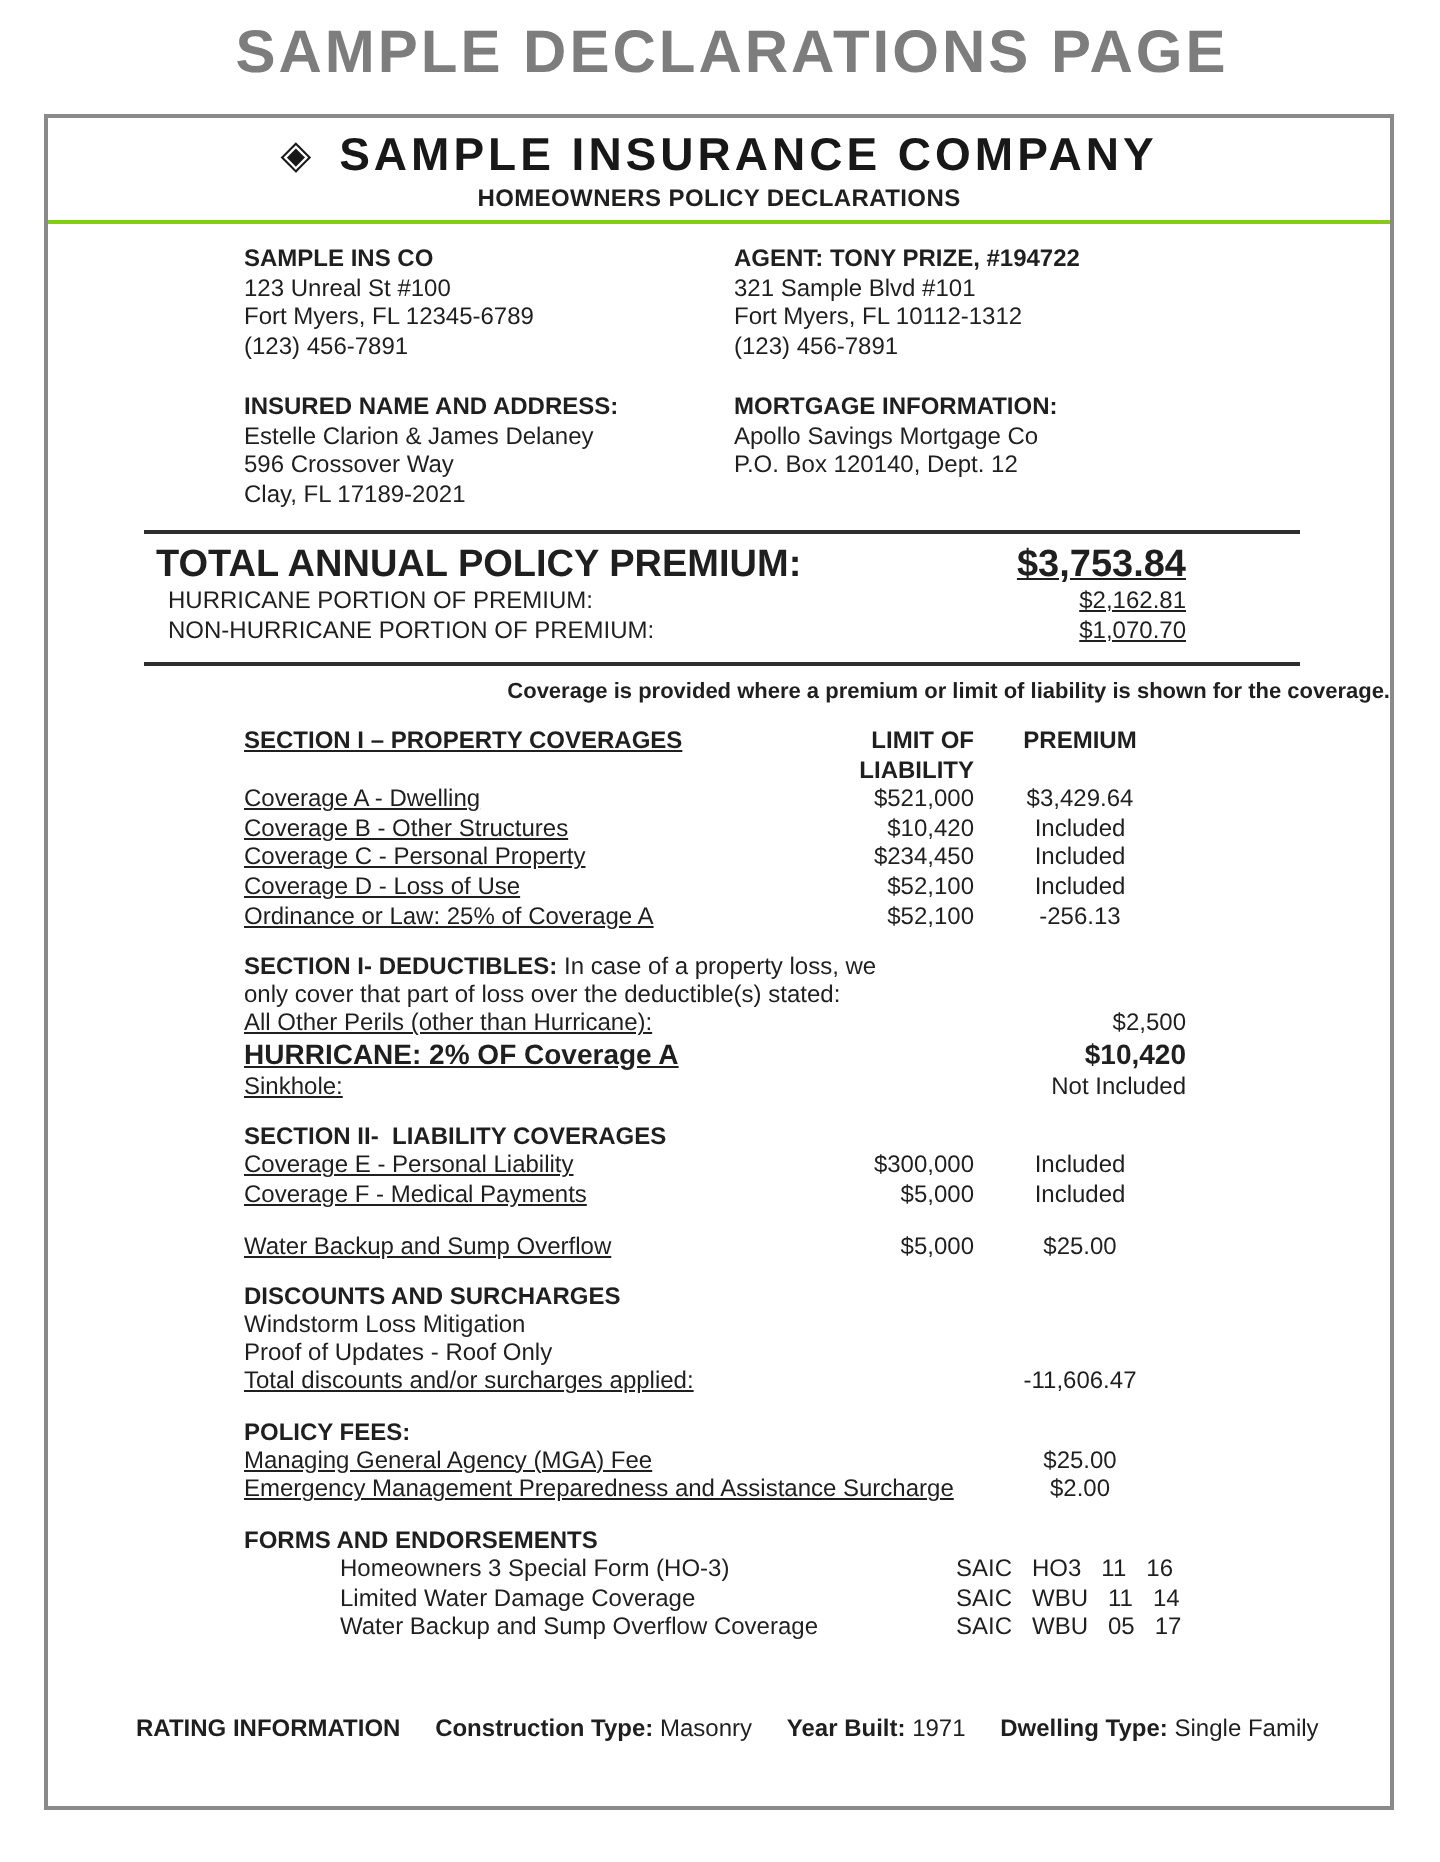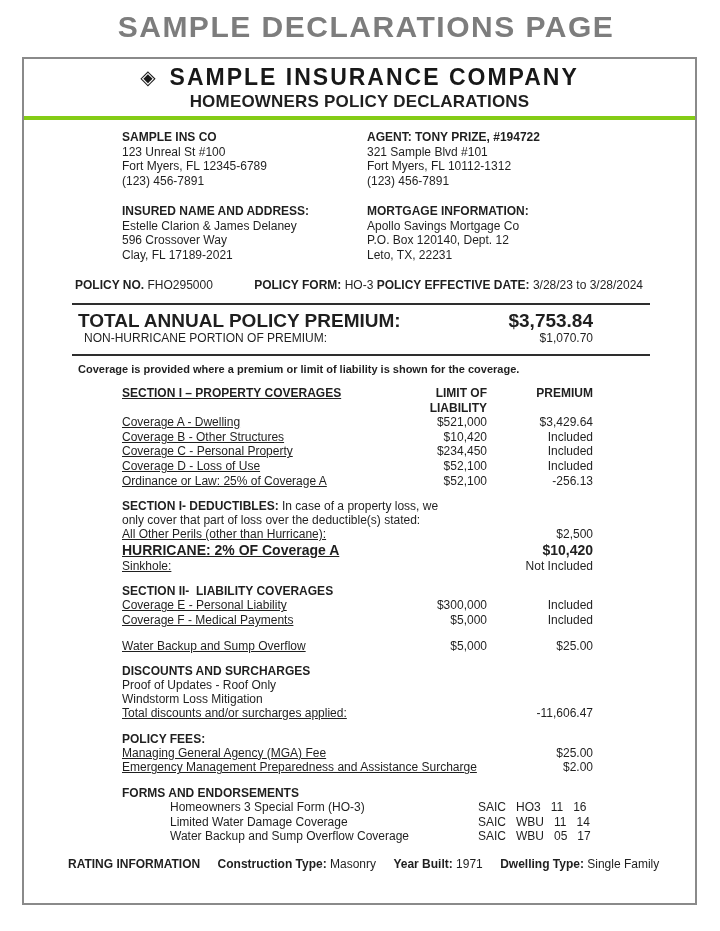--- a/index.html
+++ b/index.html
@@ -10,55 +10,55 @@
   }
   .doc-title {
     margin-top:10px; text-align:center;
     font-size:30px; font-weight:800; letter-spacing:1.5px; color:#7d7d7d;padding-left:12px;
   }
   .page-box {
     position:absolute; left:22px; top:57px;
     width:671px; height:844px;
     border:2px solid #8a8a8a; background:#fff; overflow:hidden;
   }
-  .co-header { padding-top:5px; text-align:center; border-bottom:4px solid #84cc16; padding-bottom:4px; }
+  .co-header { padding-top:5px; text-align:center; border-bottom:2px solid #84cc16; padding-bottom:4px; }
   .co-name { font-size:23px; font-weight:700; letter-spacing:2px; color:#181818; }
   .co-diamond { font-size:20px; font-weight:400; margin-right:12px; vertical-align:1px; }
-  .co-sub { font-size:17px; font-weight:700; letter-spacing:0.2px; margin-top:1px; }
+  .co-sub { font-size:12px; font-weight:700; letter-spacing:0.2px; margin-top:1px; }
 
   .contacts {
     margin:10px 0 0 98px; display:grid;
     grid-template-columns:245px 1fr; row-gap:16px;
     font-size:12px; line-height:14.5px;
   }
   .blk-title { font-weight:700; }
 
   .policy-line { margin:16px 0 0 51px; font-size:12px; }
   .b { font-weight:700; }
   .gap-l { margin-left:38px; }
 
   .rule { height:0; border-top:2px solid #2e2e2e; margin-left:48px; width:578px; }
   .rule1 { margin-top:11px; }
   .rule2 { margin-top:8px; }
 
   .prem-block { margin:8px 0 0 54px; width:515px; }
   .prow { display:flex; line-height:15px; font-size:12px; }
   .prow .lab { flex:1; }
-  .prow .val { text-align:right; }
+  .prow .val { text-align:right;text-decoration:underline; }
   .prow.total { font-size:19px; font-weight:700; margin-bottom:3px; }
   .prow.sub .lab { padding-left:6px; }
 
-  .note { margin:7px 0 0 54px; font-size:11px; font-weight:700; }
+  .note { margin:7px 0 0 54px; font-size:11px; font-weight:700;text-align:right; }
 
   .main { margin:11px 0 0 98px; width:471px; font-size:12px; }
   .sec { margin-bottom:11px; }
   .row { display:flex; line-height:14.6px; }
   .c1 { flex:1;text-decoration:underline; }
   .c2 { width:110px; text-align:right; }
-  .c3 { width:106px; text-align:right; }
+  .c3 { width:106px; text-align:center; }
   .hdr { font-weight:700; }
   .sec-title { font-weight:700; white-space:pre-wrap; }
   .big { font-size:14px; font-weight:700; line-height:17px; }
   .forms .c1f { flex:none; width:308px;margin-left:48px; }
   .code { white-space:pre; }
 
   .rating {
     position:absolute; left:44px; bottom:32px; font-size:12px; white-space:nowrap;
   }
   .rating .seg { margin-right:14px; }
@@ -93,41 +93,36 @@
     <div>
       <div class="blk-title">INSURED NAME AND ADDRESS:</div>
       <div>Estelle Clarion &amp; James Delaney</div>
       <div>596 Crossover Way</div>
       <div>Clay, FL 17189-2021</div>
     </div>
     <div>
       <div class="blk-title">MORTGAGE INFORMATION:</div>
       <div>Apollo Savings Mortgage Co</div>
       <div>P.O. Box 120140, Dept. 12</div>
-      <div>Leto, TX, 22231</div>
-    </div>
-  </div>
-
-  <div class="policy-line">
-    <span class="b">POLICY NO.</span>
-    <span>FHO295000</span>
-    <span class="b gap-l">POLICY FORM:</span>
-    <span>HO-3</span>
-    <span class="b">POLICY EFFECTIVE DATE:</span>
-    <span>3/28/23 to 3/28/2024</span>
-  </div>
+    </div>
+  </div>
+
 
   <div class="rule rule1"></div>
 
   <div class="prem-block">
     <div class="prow total">
       <span class="lab">TOTAL ANNUAL POLICY PREMIUM:</span>
       <span class="val">$3,753.84</span>
     </div>
     <div class="prow sub">
+      <span class="lab">HURRICANE PORTION OF PREMIUM:</span>
+      <span class="val">$2,162.81</span>
+    </div>
+    <div class="prow sub">
       <span class="lab">NON-HURRICANE PORTION OF PREMIUM:</span>
       <span class="val">$1,070.70</span>
     </div>
   </div>
 
   <div class="rule rule2"></div>
 
   <div class="note">Coverage is provided where a premium or limit of liability is shown for the coverage.</div>
 
   <div class="main">
@@ -199,22 +194,22 @@
     <div class="sec">
       <div class="row">
         <span class="c1">Water Backup and Sump Overflow</span>
         <span class="c2">$5,000</span>
         <span class="c3">$25.00</span>
       </div>
     </div>
 
     <div class="sec">
       <div class="sec-title">DISCOUNTS AND SURCHARGES</div>
+      <div>Windstorm Loss Mitigation</div>
       <div>Proof of Updates - Roof Only</div>
-      <div>Windstorm Loss Mitigation</div>
       <div class="row">
         <span class="c1">Total discounts and/or surcharges applied:</span>
         <span class="c3">-11,606.47</span>
       </div>
     </div>
 
     <div class="sec">
       <div class="sec-title">POLICY FEES:</div>
       <div class="row">
         <span class="c1">Managing General Agency (MGA) Fee</span>

